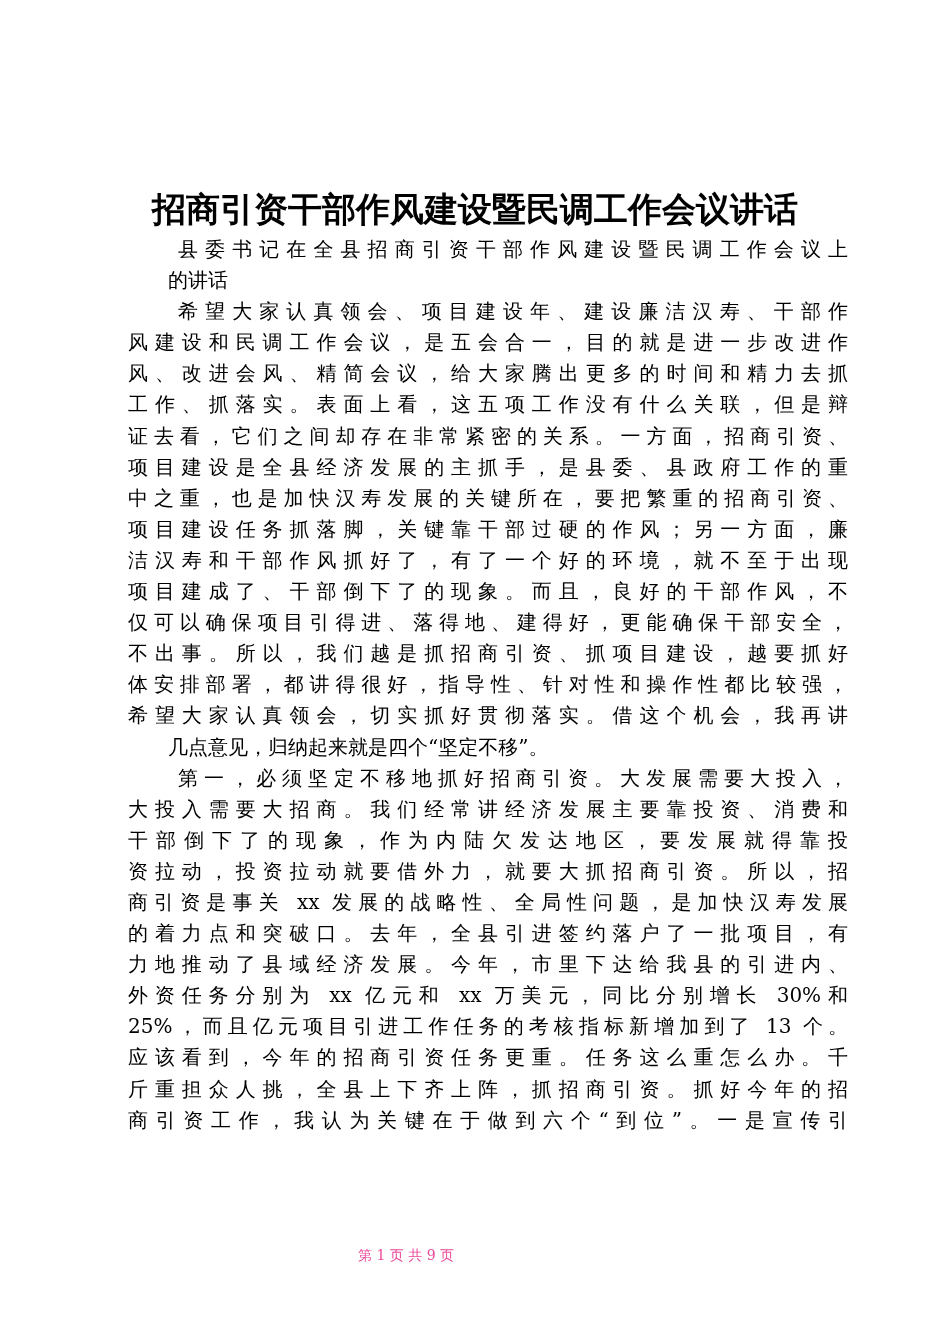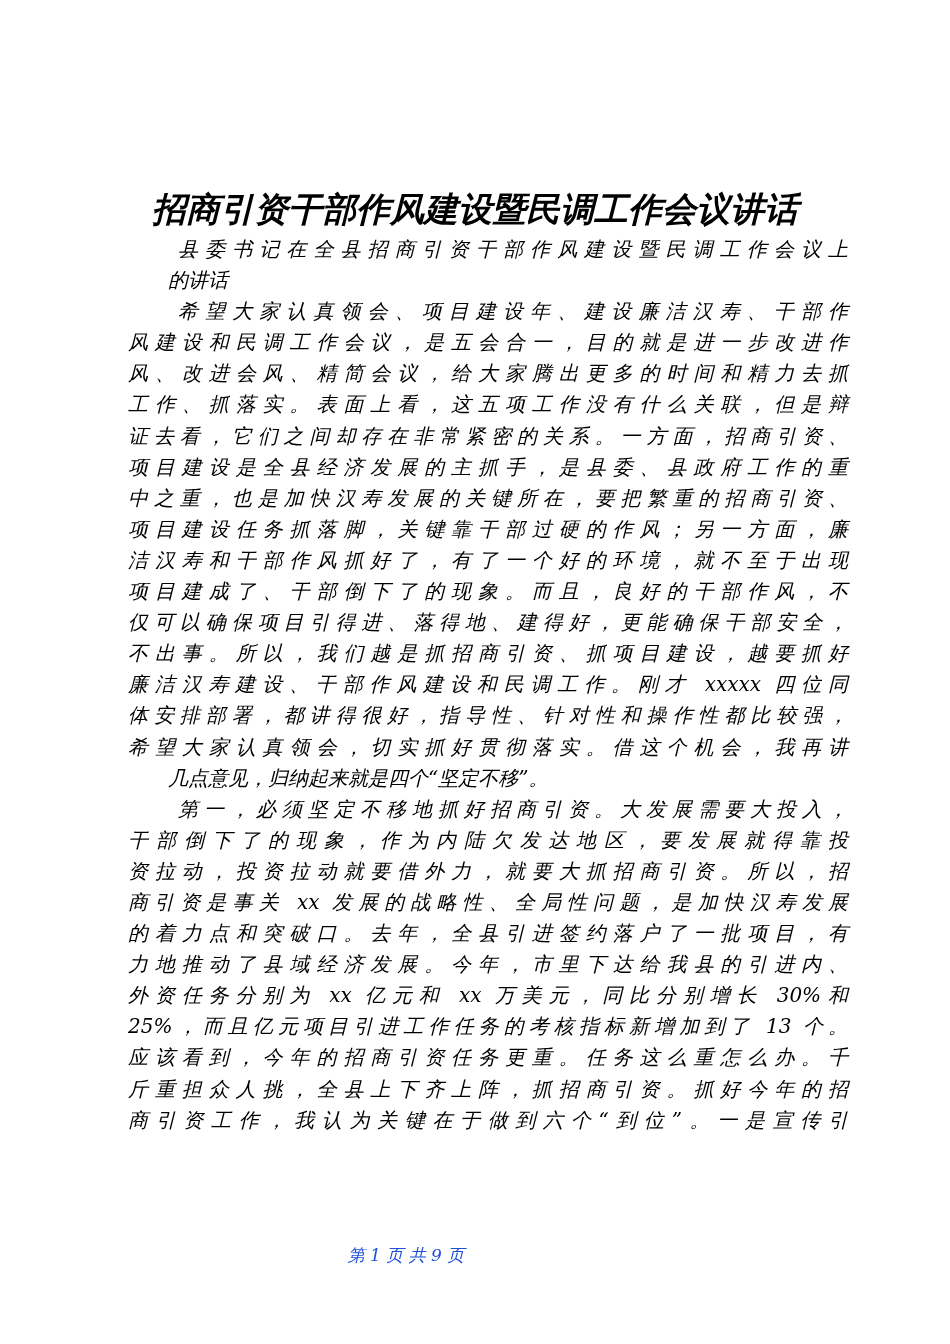--- a/index.html
+++ b/index.html
@@ -12,21 +12,20 @@
       height: 1344px;
       position: relative;
       overflow: hidden;
       color: #000000;
     }
     .page {
       position: absolute;
       left: 0; top: 0;
       width: 950px; height: 1344px;
       background: #ffffff;
-      font-style: italic;
     }
     .title {
       position: absolute;
       left: 0;
       top: 186px;
       width: 950px;
       text-align: center;
       font-family: "DejaVu Sans", "Liberation Sans", sans-serif;
       font-weight: bold;
       font-size: 34px;
@@ -57,23 +56,23 @@
     .line.indent {
       padding-left: 50px;
     }
     .footer {
       position: absolute;
       left: 0;
       top: 1244px;
       width: 812px;
       text-align: center;
       font-family: "DejaVu Serif", "Liberation Serif", serif;
-      font-size: 17px;
+      font-size: 14px;
       line-height: 22px;
-      color: #1d4ed8;
+      color: #ec4899;
     }
   </style>
 </head>
 <body>
 
 <div class="page">
 
   <div class="title">招商引资干部作风建设暨民调工作会议讲话</div>
 
   <div class="body-text">
@@ -89,28 +88,28 @@
       <span class="line">风、改进会风、精简会议，给大家腾出更多的时间和精力去抓</span>
       <span class="line">工作、抓落实。表面上看，这五项工作没有什么关联，但是辩</span>
       <span class="line">证去看，它们之间却存在非常紧密的关系。一方面，招商引资、</span>
       <span class="line">项目建设是全县经济发展的主抓手，是县委、县政府工作的重</span>
       <span class="line">中之重，也是加快汉寿发展的关键所在，要把繁重的招商引资、</span>
       <span class="line">项目建设任务抓落脚，关键靠干部过硬的作风；另一方面，廉</span>
       <span class="line">洁汉寿和干部作风抓好了，有了一个好的环境，就不至于出现</span>
       <span class="line">项目建成了、干部倒下了的现象。而且，良好的干部作风，不</span>
       <span class="line">仅可以确保项目引得进、落得地、建得好，更能确保干部安全，</span>
       <span class="line">不出事。所以，我们越是抓招商引资、抓项目建设，越要抓好</span>
-      <span class="line">廉洁汉寿建设、干部作风建设和民调工作。刚才 xxxxx 四位同</span>
       <span class="line">体安排部署，都讲得很好，指导性、针对性和操作性都比较强，</span>
       <span class="line">希望大家认真领会，切实抓好贯彻落实。借这个机会，我再讲</span>
       <span class="line last">几点意见，归纳起来就是四个“坚定不移”。</span>
     </div>
 
     <div>
       <span class="line indent">第一，必须坚定不移地抓好招商引资。大发展需要大投入，</span>
+      <span class="line">大投入需要大招商。我们经常讲经济发展主要靠投资、消费和</span>
       <span class="line">干部倒下了的现象，作为内陆欠发达地区，要发展就得靠投</span>
       <span class="line">资拉动，投资拉动就要借外力，就要大抓招商引资。所以，招</span>
       <span class="line">商引资是事关 xx 发展的战略性、全局性问题，是加快汉寿发展</span>
       <span class="line">的着力点和突破口。去年，全县引进签约落户了一批项目，有</span>
       <span class="line">力地推动了县域经济发展。今年，市里下达给我县的引进内、</span>
       <span class="line">外资任务分别为 xx 亿元和 xx 万美元，同比分别增长 30%和</span>
       <span class="line">25%，而且亿元项目引进工作任务的考核指标新增加到了 13 个。</span>
       <span class="line">应该看到，今年的招商引资任务更重。任务这么重怎么办。千</span>
       <span class="line">斤重担众人挑，全县上下齐上阵，抓招商引资。抓好今年的招</span>
       <span class="line">商引资工作，我认为关键在于做到六个“到位”。一是宣传引</span>

